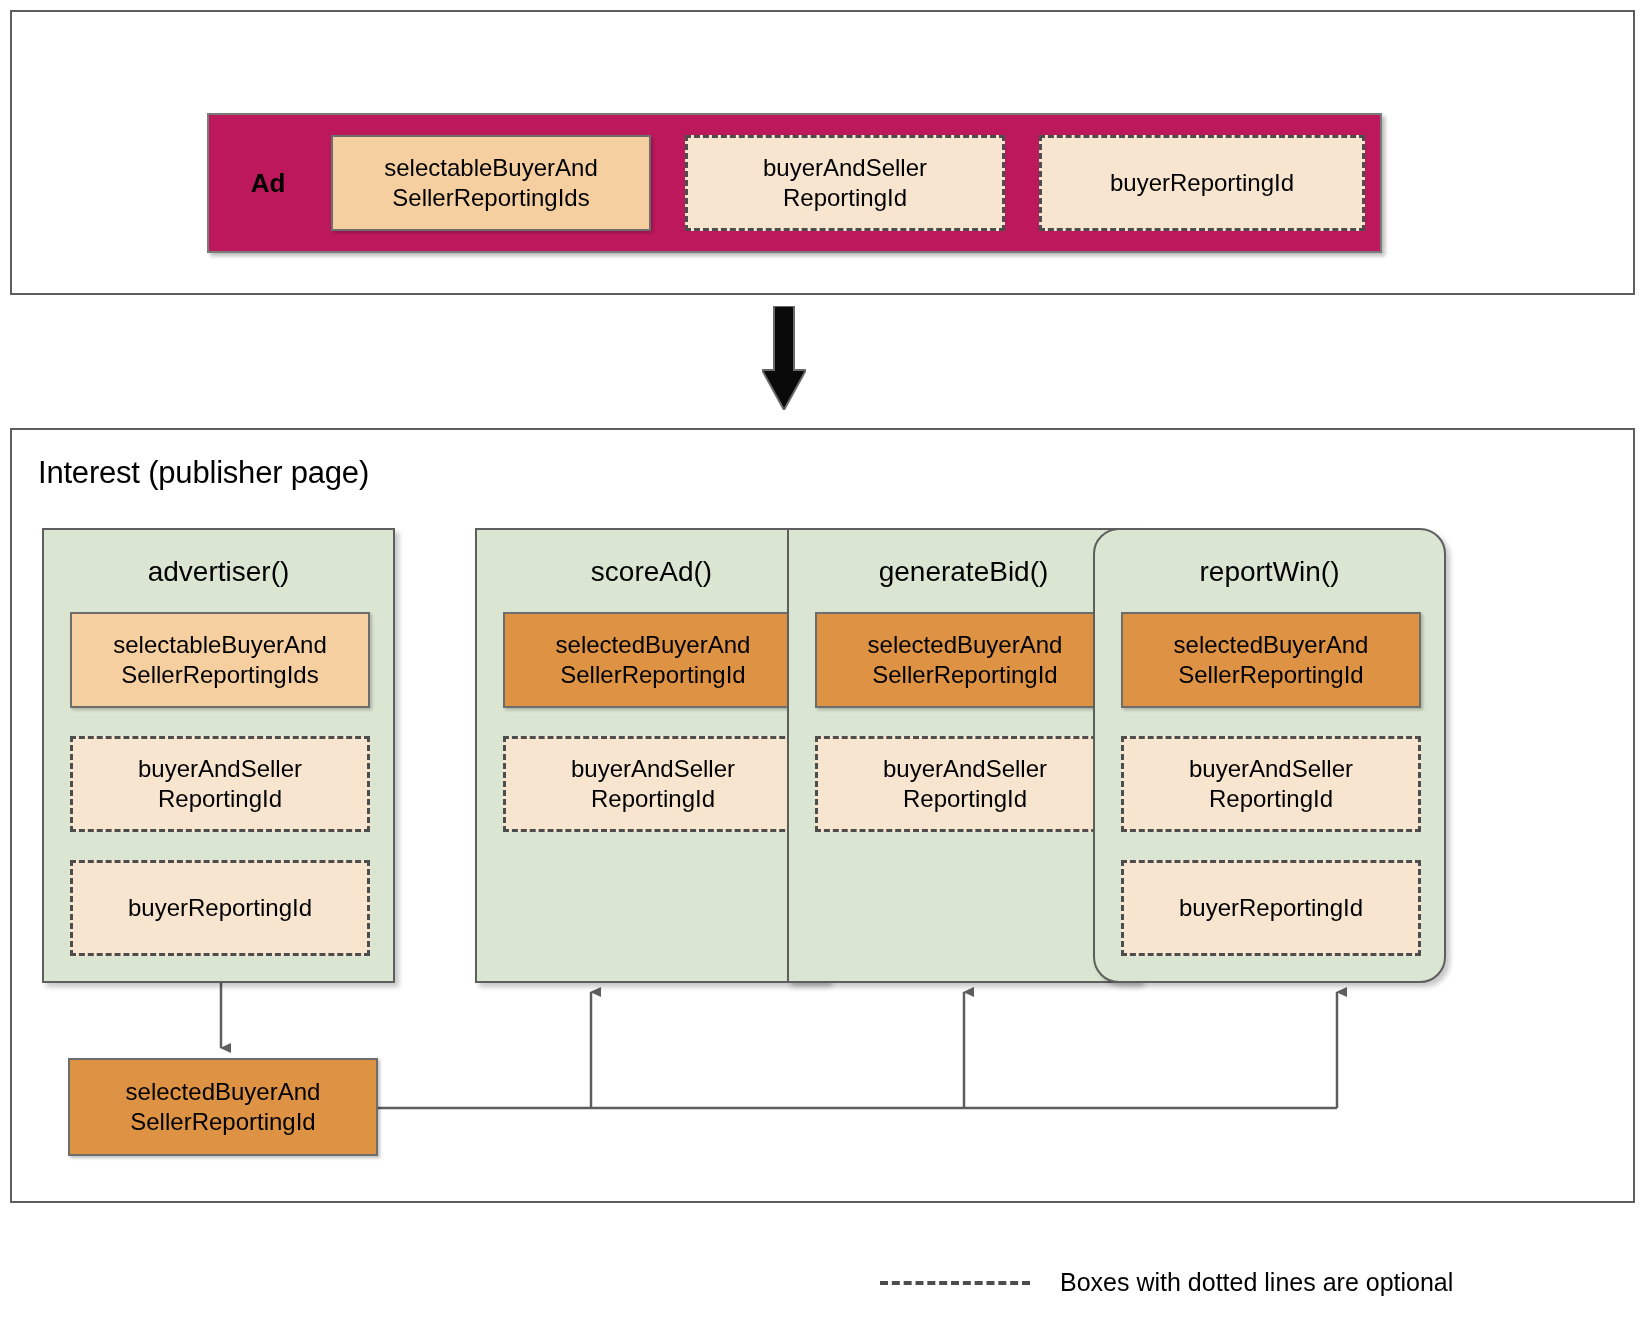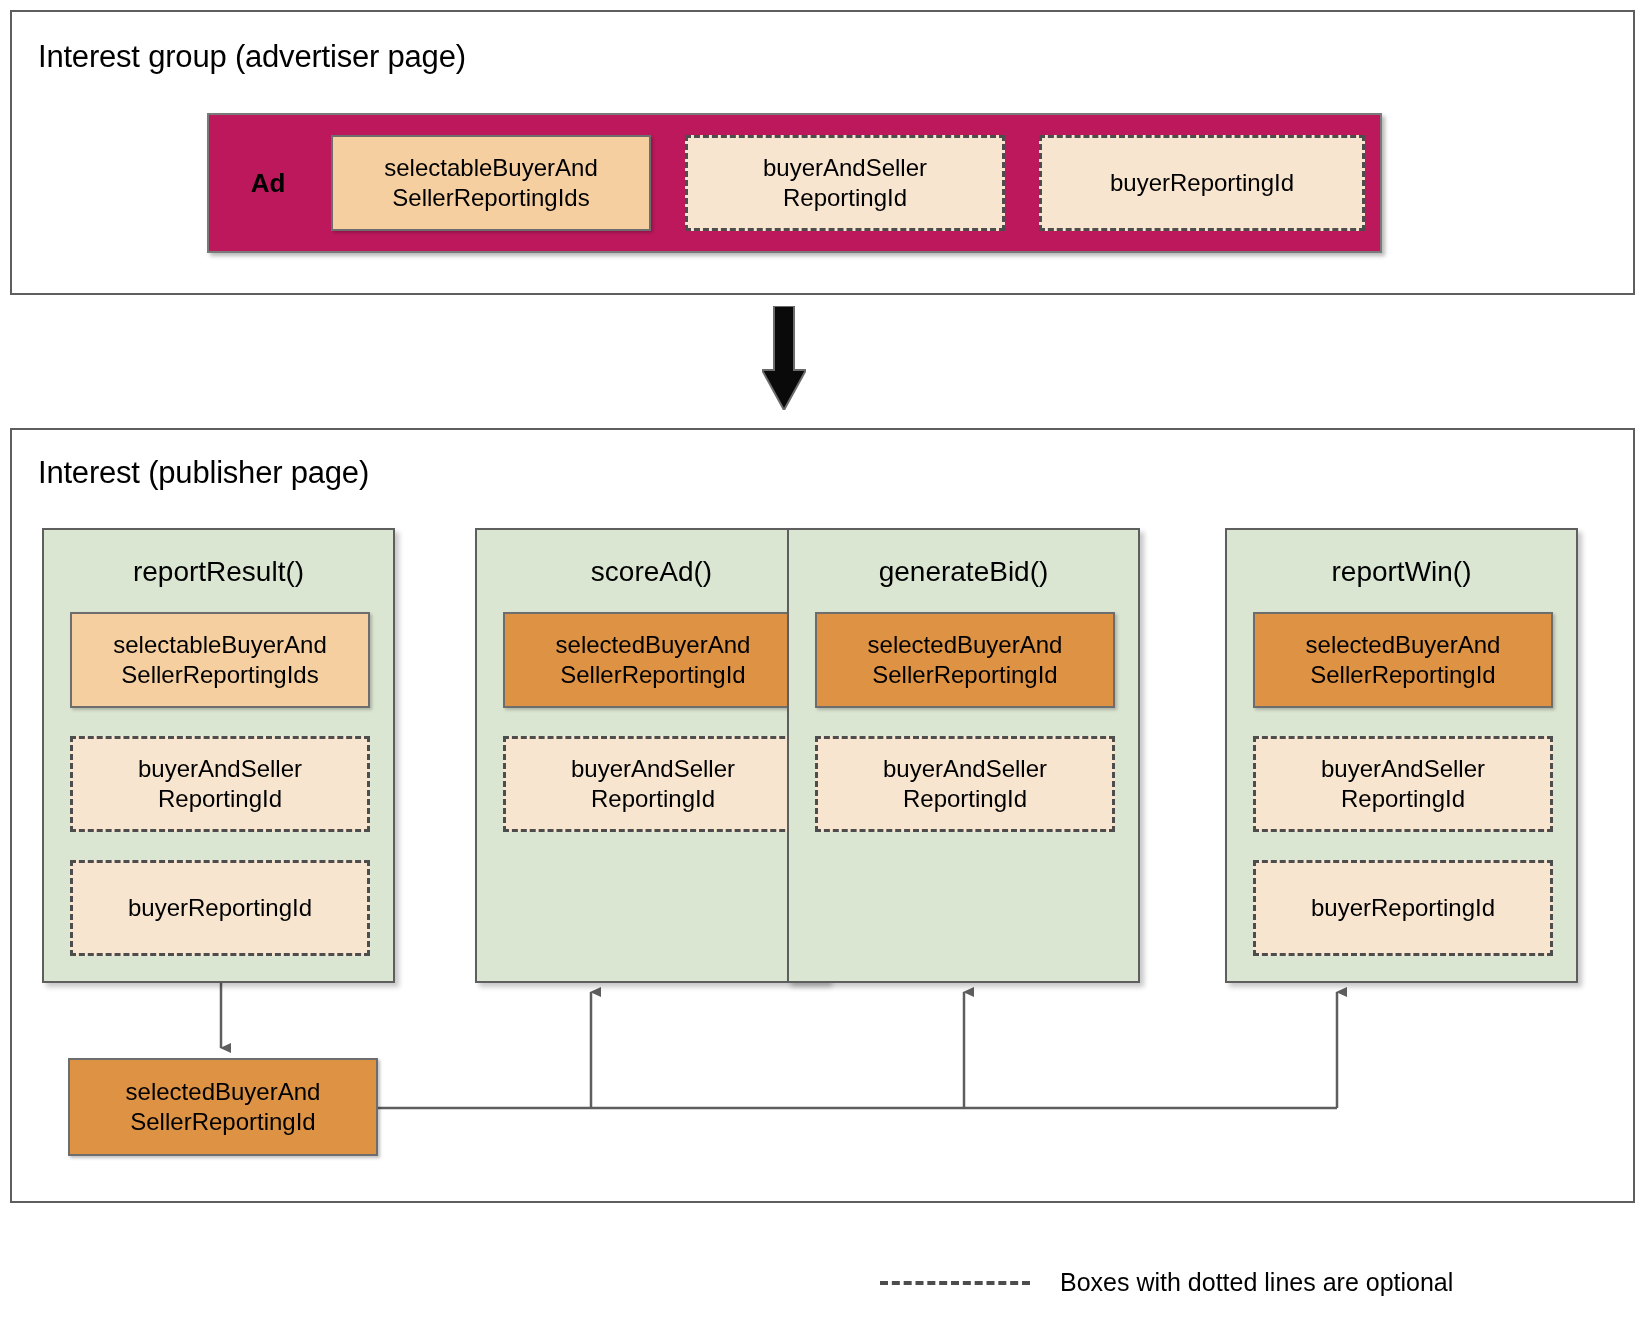--- a/index.html
+++ b/index.html
@@ -124,21 +124,21 @@
     width: 353px;
     height: 455px;
     background: #dbe6d2;
     border: 2px solid #5e5e5e;
     box-sizing: border-box;
     box-shadow: 4px 4px 5px rgba(0,0,0,0.22);
   }
   #fn-col-0 { left: 42px; }
   #fn-col-1 { left: 427px; margin-left: 48px; }
   #fn-col-2 { left: 787px; }
-  #fn-col-3 { left: 1225px; }
+  #fn-col-3 { left: 1093px; border-radius: 26px; }
 
   .fn-title {
     position: absolute;
     top: 26px;
     left: 0;
     width: 100%;
     text-align: center;
     font-size: 28px;
     color: #000;
   }
@@ -202,21 +202,20 @@
     white-space: nowrap;
   }
 </style>
 </head>
 <body>
 
 <div id="canvas">
 
   <div class="section-frame" id="frame-interest-group">
 
-    <div class="section-title" id="title-interest-group">Interest group (advertiser page)</div>
 
     <div id="ad-container">
       <div id="ad-label">Ad</div>
 
       <div class="box box-solid-light" id="ad-box-0">selectableBuyerAnd
 SellerReportingIds</div>
 
       <div class="box box-dashed" id="ad-box-1">buyerAndSeller
 ReportingId</div>
 
@@ -246,21 +245,21 @@
     <line x1="221" y1="983" x2="221" y2="1048" stroke="#5e5e5e" stroke-width="2.5" marker-end="url(#arrow-down)"></line>
 
     <path d="M378,1108 L1337,1108" stroke="#5e5e5e" stroke-width="2.5" fill="none"></path>
 
     <line x1="591" y1="1108" x2="591" y2="992" stroke="#5e5e5e" stroke-width="2.5" marker-end="url(#arrow-up)"></line>
     <line x1="964" y1="1108" x2="964" y2="992" stroke="#5e5e5e" stroke-width="2.5" marker-end="url(#arrow-up)"></line>
     <line x1="1337" y1="1108" x2="1337" y2="992" stroke="#5e5e5e" stroke-width="2.5" marker-end="url(#arrow-up)"></line>
   </svg>
 
   <div class="fn-column" id="fn-col-0">
-    <div class="fn-title">reportResult()</div>
+    <div class="fn-title">advertiser()</div>
     <div class="box box-solid-light fn-box slot0">selectableBuyerAnd
 SellerReportingIds</div>
     <div class="box box-dashed fn-box slot1">buyerAndSeller
 ReportingId</div>
     <div class="box box-dashed fn-box slot2">buyerReportingId</div>
   </div>
 
   <div class="fn-column" id="fn-col-1">
     <div class="fn-title">scoreAd()</div>
     <div class="box box-solid-dark fn-box slot0">selectedBuyerAnd

